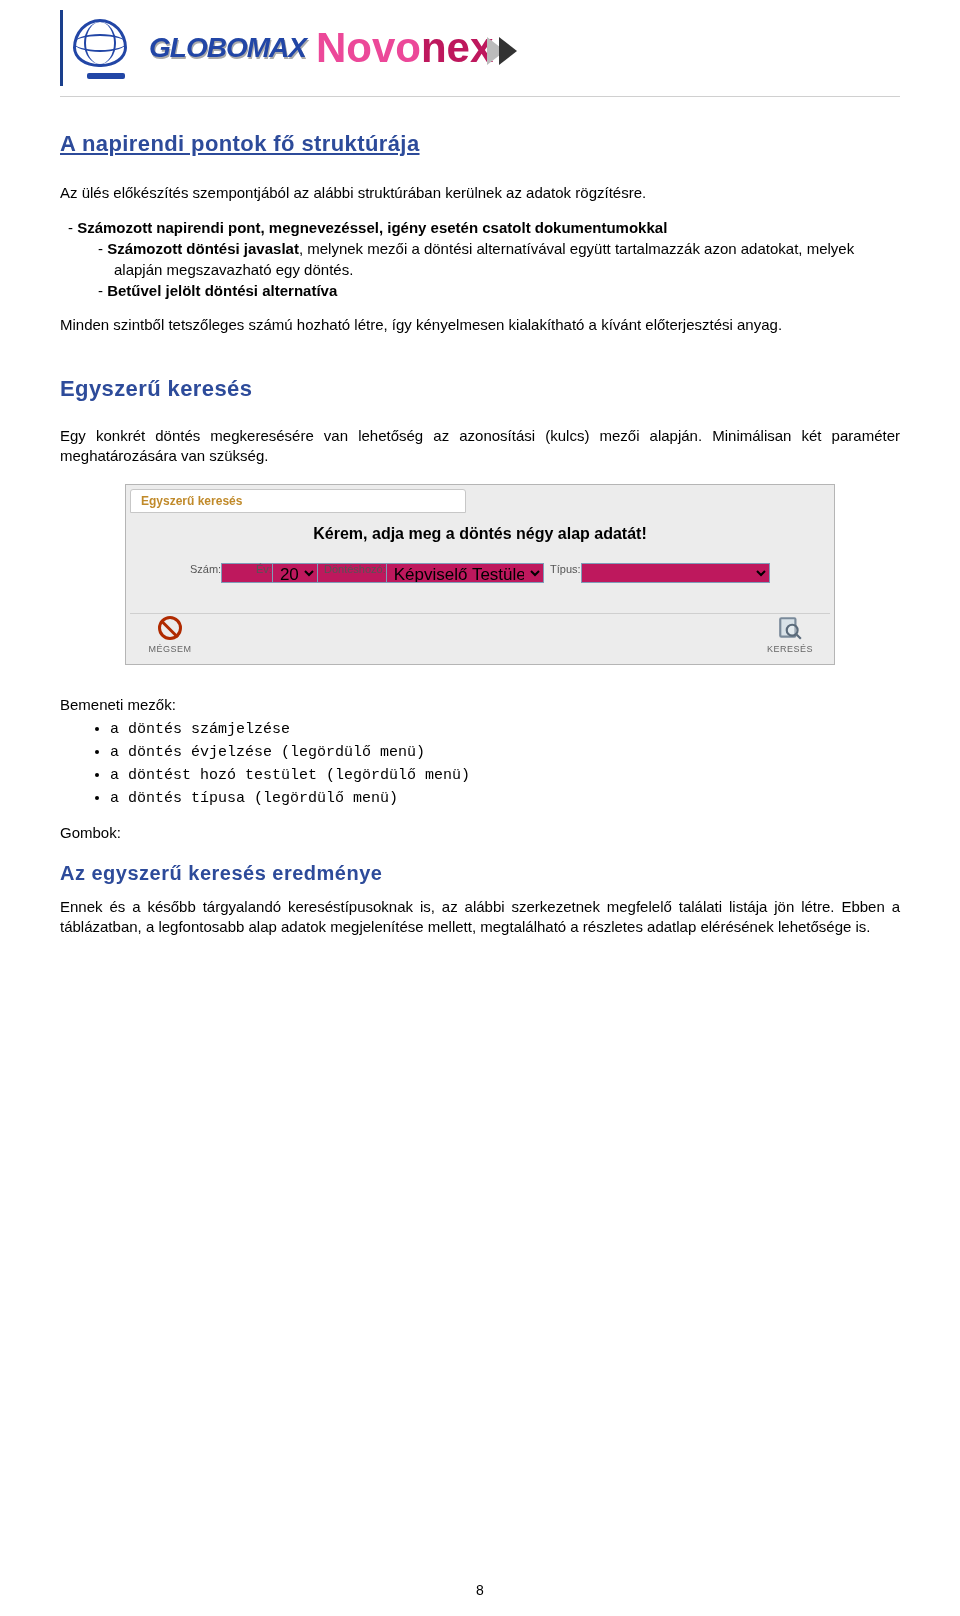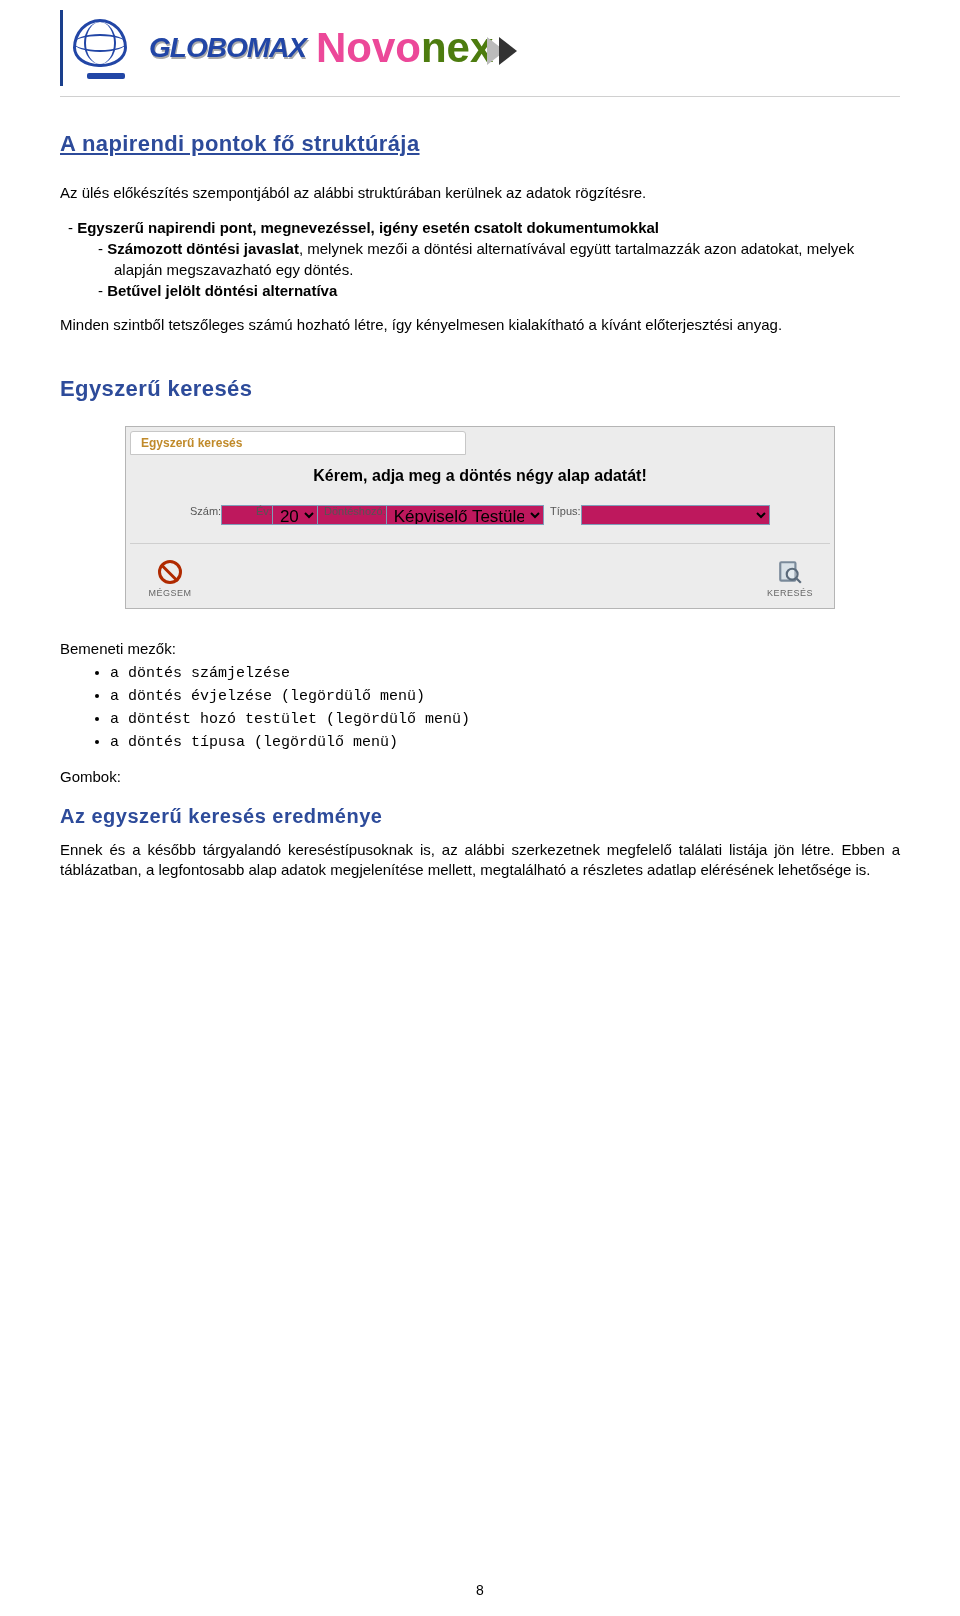--- a/index.html
+++ b/index.html
@@ -70,21 +70,21 @@
     background: #2246a6;
     border-radius: 2px;
   }
   .novo {
     font-family: Arial, sans-serif;
     font-size: 42px;
     font-weight: 700;
     letter-spacing: 0px;
   }
   .novo .dark { color: #ec4899; }
-  .novo .light { color: #4d7c0f; }
+  .novo .light { color: #be185d; }
   .novo .arrow {
     display: inline-block;
     width: 40px;
     vertical-align: middle;
     position: relative;
     height: 32px;
     margin-left: -6px;
   }
   .novo .arrow::before, .novo .arrow::after {
     content: "";
@@ -155,23 +155,23 @@
     border: 1px solid #7e9db9;
     height: 20px;
     font-size: 17px;
     padding: 0 3px;
     background: #be185d;
   }
   .fld select { width: 100%; }
   .sbx-bottom {
     display: flex;
     justify-content: space-between;
-    padding: 14px 14px 0 14px;
+    padding: 0 14px 0 14px;
     border-top: 1px solid #cfcfcf;
-    margin-top: 4px;
+    margin-top: 16px;
   }
   .btn {
     display: flex;
     flex-direction: column;
     align-items: center;
     font-size: 9px;
     color: #666;
     letter-spacing: 0.5px;
     cursor: pointer;
     width: 52px;
@@ -217,31 +217,32 @@
     <span class="novo">
       <span class="dark">Novo</span><span class="light">nex</span><span class="arrow"></span>
     </span>
   </div>
 
   <h2 class="sectionA">A napirendi pontok fő struktúrája</h2>
   <p class="body">Az ülés előkészítés szempontjából az alábbi struktúrában kerülnek az adatok rögzítésre.</p>
 
   <ul class="dash">
     <li>
-      <span><b>Egyszerű napirendi pont, megnevezéssel, igény esetén csatolt dokumentumokkal</b></span>
+      <span><b>Számozott napirendi pont, megnevezéssel, igény esetén csatolt dokumentumokkal</b></span>
       <ul>
         <li><b>Számozott döntési javaslat</b>, melynek mezői a döntési alternatívával együtt tartalmazzák azon adatokat, melyek alapján megszavazható egy döntés.</li>
         <li><b>Betűvel jelölt döntési alternatíva</b></li>
       </ul>
     </li>
   </ul>
 
   <p class="body">Minden szintből tetszőleges számú hozható létre, így kényelmesen kialakítható a kívánt előterjesztési anyag.</p>
 
   <h2 class="sectionB">Egyszerű keresés</h2>
+  <p class="body">Egy konkrét döntés megkeresésére van lehetőség az azonosítási (kulcs) mezői alapján. Minimálisan két paraméter meghatározására van szükség.</p>
 
   <div class="searchbox">
     <div class="sbx-title">Egyszerű keresés</div>
     <div class="sbx-instr">Kérem, adja meg a döntés négy alap adatát!</div>
     <div class="sbx-fields">
       <div class="fld fld-szam">
         <span>Szám:</span>
         <input type="text" style="">
       </div>
       <div class="fld fld-ev">

